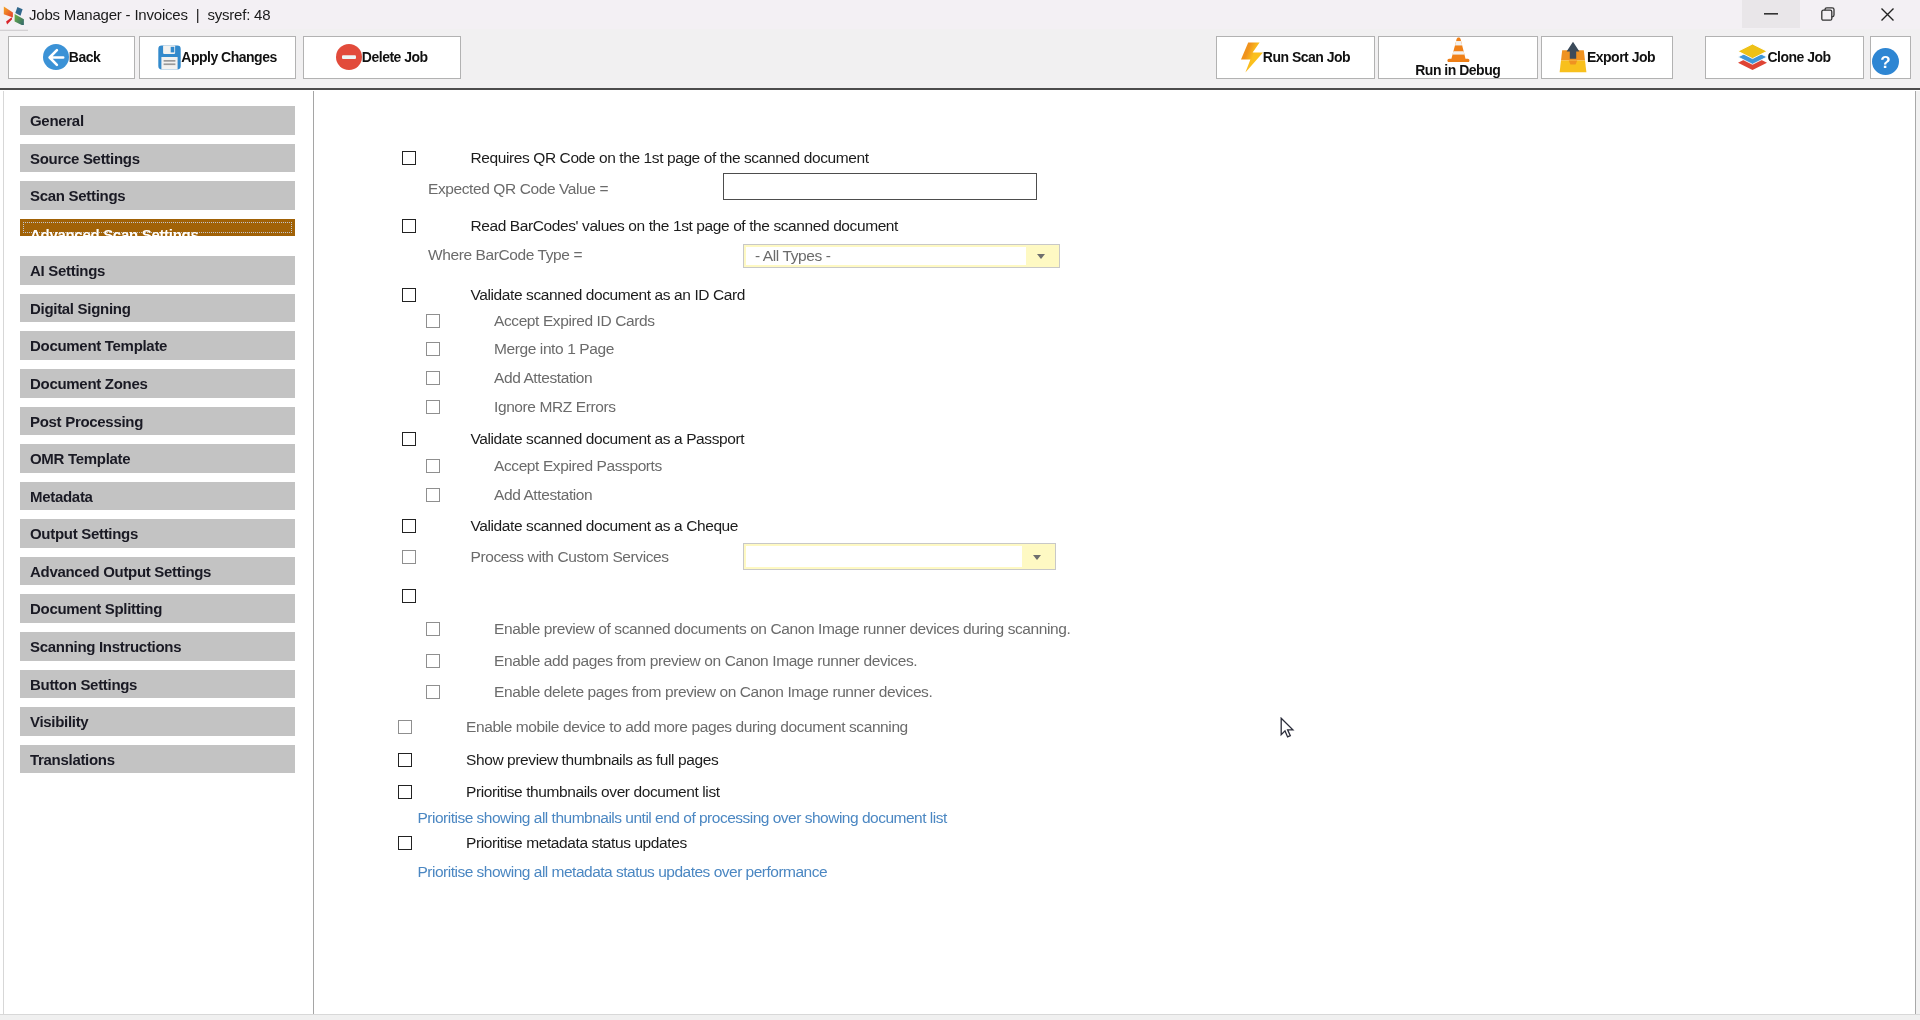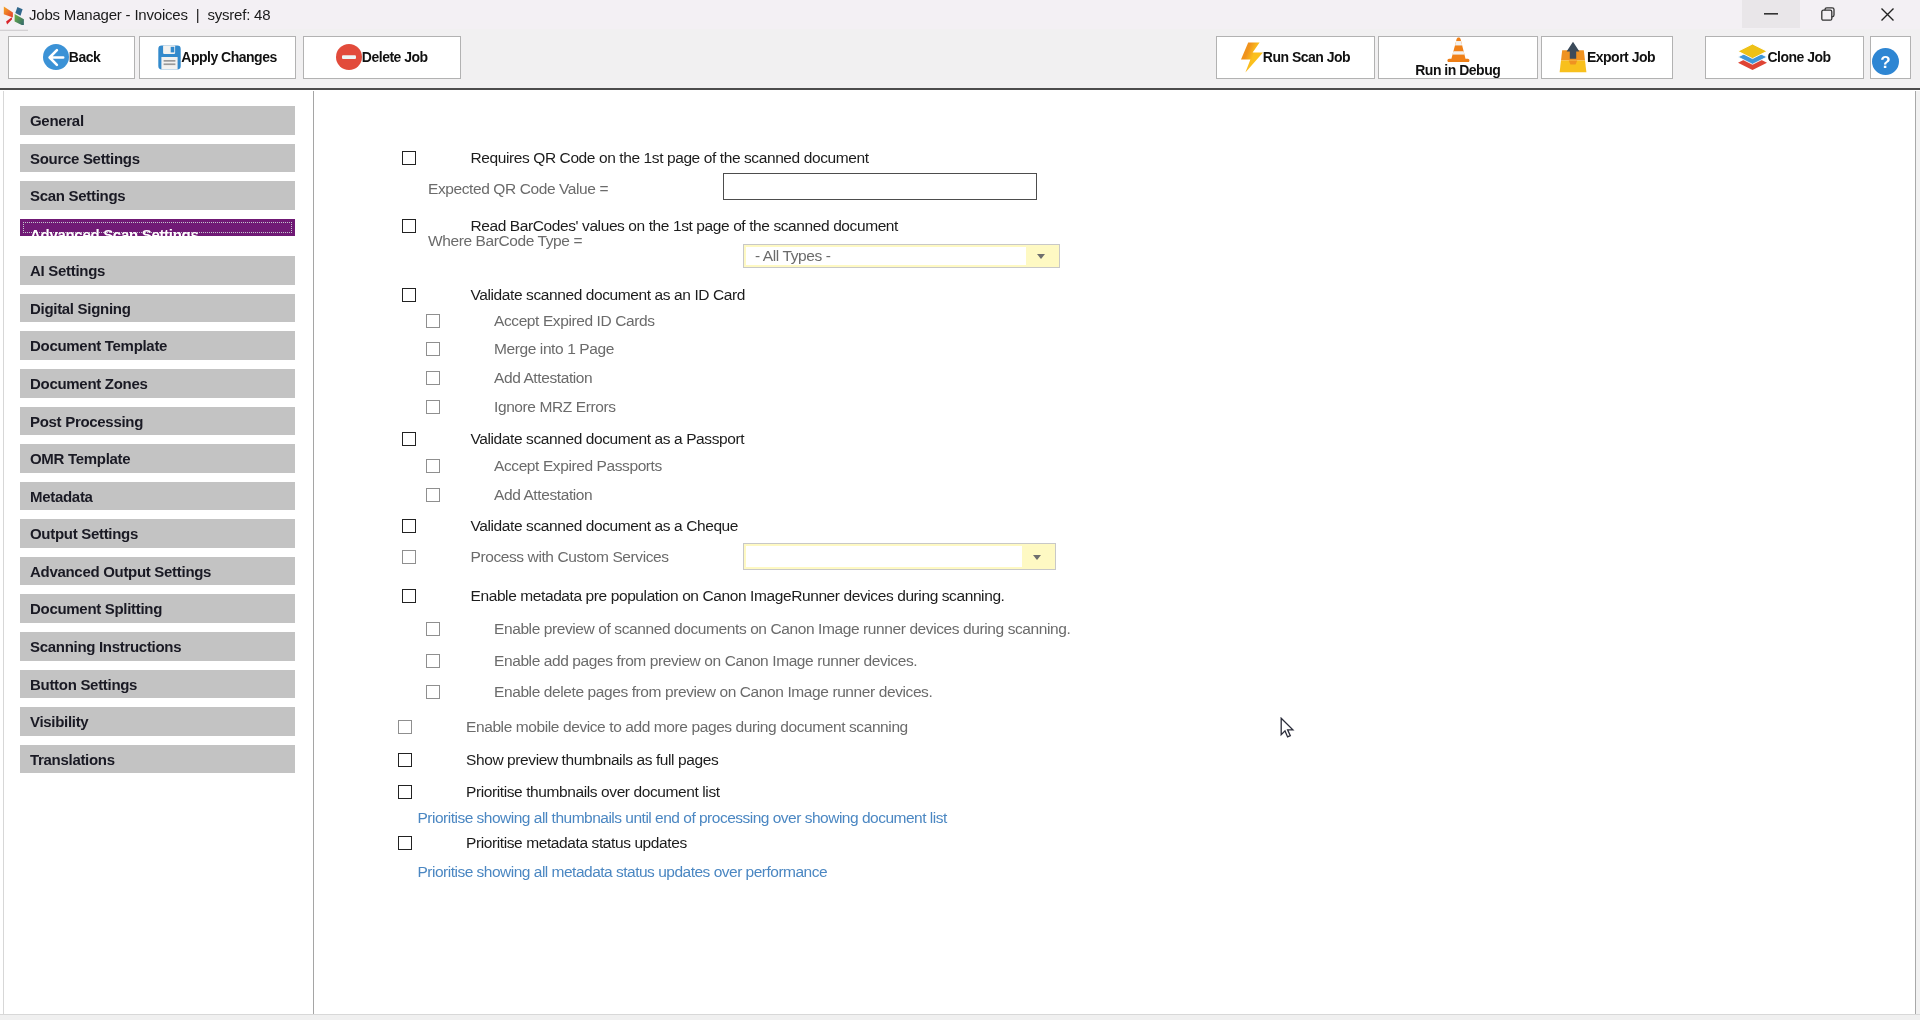--- a/index.html
+++ b/index.html
@@ -17,21 +17,21 @@
 #toolbar-line { position:absolute; left:0; top:88px; width:1920px; height:2px; background:#4c4c4c; }
 .tbtn { position:absolute; top:35.5px; height:43.5px; background:#fff; border:1px solid #b2b2b2;
   display:flex; align-items:center; justify-content:center; 
   font-size:14px; font-weight:700; letter-spacing:-0.5px; color:#111; }
 
 
 #leftline { position:absolute; left:3px; top:91px; width:1px; height:924px; background:#d7d7d7; }
 #divider { position:absolute; left:313px; top:91px; width:1px; height:924px; background:#a5a5a5; }
 .sbtn { position:absolute; left:20px; width:275px; height:28.6px; background:#c3c3c3;
   font-size:15px; font-weight:bold; letter-spacing:-0.3px; color:#1a1a24; line-height:29px; padding-left:10px; }
-#sel { position:absolute; left:20px; width:275px; height:17px; background:#701a75;
+#sel { position:absolute; left:20px; width:275px; height:17px; background:#a16207;
   color:#fff; font-size:15px; font-weight:bold; letter-spacing:-0.3px; }
 #sel .inner { position:absolute; left:3px; top:3px; right:3px; bottom:3px;
   border:1px dotted #c2c6cd; line-height:24.5px; padding-left:6px; }
 
 
 .row { position:absolute; display:flex; align-items:center; height:20px; font-size:15.5px; letter-spacing:-0.4px;gap:48px; }
 .cb { width:14px; height:14px; border:1.7px solid #222; background:#fff; margin-right:6.5px; flex:none; }
 .cb.g { border-color:#8f8f8f; }
 .blk { color:#1c1c1c; }
 .gry { color:#6b6b6b; }
@@ -193,21 +193,21 @@
 <div id="content">
     <div class="row" style="left:402px;top:147.5px">
       <span class="cb"></span>
       <span class="blk">Requires QR Code on the 1st page of the scanned document</span>
     </div>
     <div class="lbl gry" style="left:428px;top:179px">Expected QR Code Value =</div>
     <div class="row" style="left:402px;top:215.5px">
       <span class="cb"></span>
       <span class="blk">Read BarCodes' values on the 1st page of the scanned document</span>
     </div>
-    <div class="lbl gry" style="left:428px;top:231px">Where BarCode Type =</div>
+    <div class="lbl gry" style="left:428px;top:245px">Where BarCode Type =</div>
     <div class="row" style="left:402px;top:284.5px">
       <span class="cb"></span>
       <span class="blk">Validate scanned document as an ID Card</span>
     </div>
     <div class="row" style="left:425.5px;top:311px">
       <span class="cb g"></span>
       <span class="gry">Accept Expired ID Cards</span>
     </div>
     <div class="row" style="left:425.5px;top:339px">
       <span class="cb g"></span>
@@ -236,21 +236,20 @@
     <div class="row" style="left:402px;top:515.5px">
       <span class="cb"></span>
       <span class="blk">Validate scanned document as a Cheque</span>
     </div>
     <div class="row" style="left:402px;top:546.5px">
       <span class="cb g"></span>
       <span class="gry">Process with Custom Services</span>
     </div>
     <div class="row" style="left:402px;top:586px">
       <span class="cb"></span>
-      <span class="blk">Enable metadata pre population on Canon ImageRunner devices during scanning.</span>
     </div>
     <div class="row" style="left:425.5px;top:619px">
       <span class="cb g"></span>
       <span class="gry">Enable preview of scanned documents on Canon Image runner devices during scanning.</span>
     </div>
     <div class="row" style="left:425.5px;top:650.5px">
       <span class="cb g"></span>
       <span class="gry">Enable add pages from preview on Canon Image runner devices.</span>
     </div>
     <div class="row" style="left:425.5px;top:682px">

